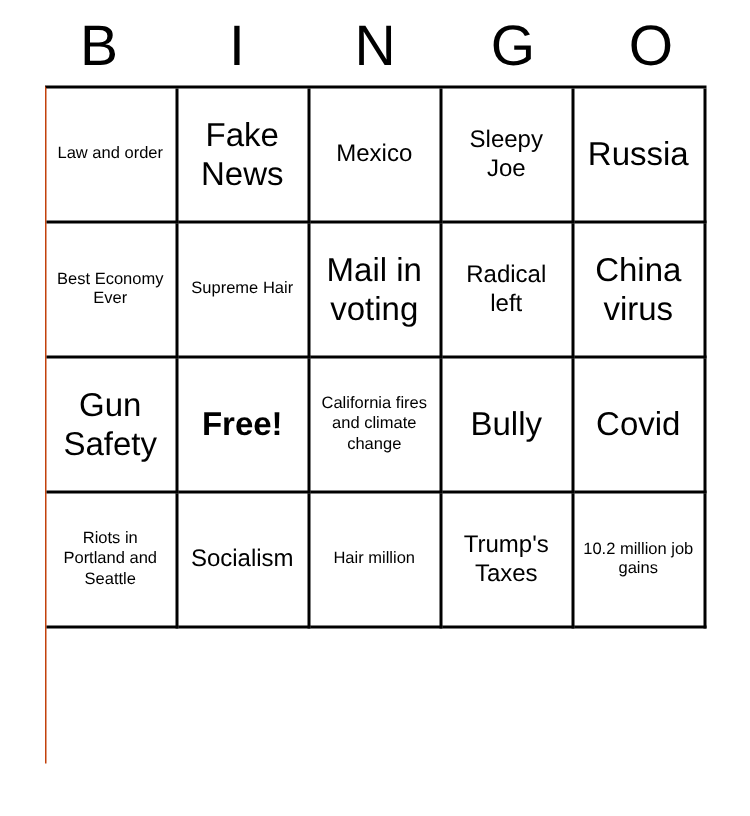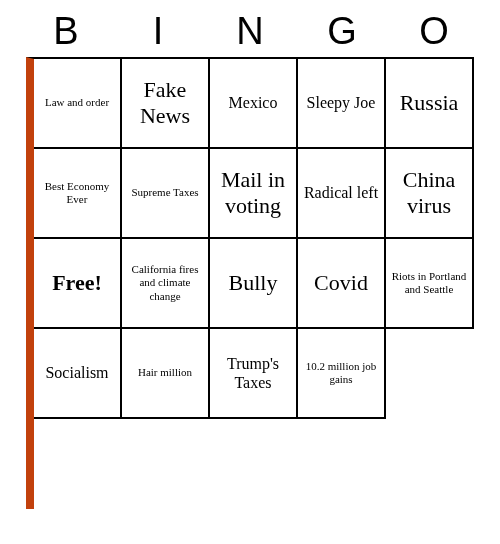--- a/index.html
+++ b/index.html
@@ -31,23 +31,22 @@
       font-size: 38px;
       font-weight: normal;
       width: 88px;
       text-align: center;
     }
 
     #bingo-grid {
       display: grid;
       grid-template-columns: repeat(5, 88px);
       grid-template-rows: repeat(5, 90px);
-      border-left: 8px solid #c2410c;
+      border-left: 1px solid #c2410c;
       border-top: 2px solid #000;
-      font-family: Liberation Serif, serif;
     }
 
     .bingo-cell {
       border-right: 2px solid #000;
       border-bottom: 2px solid #000;
       display: flex;
       align-items: center;
       justify-content: center;
       text-align: center;
       padding: 4px;
@@ -84,24 +83,25 @@
     <span class="bingo-letter">O</span>
   </div>
 
 <div id="bingo-grid">
 <div class="bingo-cell small-text">Law and order</div>
     <div class="bingo-cell large-text">Fake News</div>
     <div class="bingo-cell medium-text">Mexico</div>
     <div class="bingo-cell medium-text">Sleepy Joe</div>
     <div class="bingo-cell large-text">Russia</div>
     <div class="bingo-cell small-text">Best Economy Ever</div>
-    <div class="bingo-cell small-text">Supreme Taxes</div>
+    <div class="bingo-cell small-text">Supreme Hair</div>
     <div class="bingo-cell large-text">Mail in voting</div>
     <div class="bingo-cell medium-text">Radical left</div>
     <div class="bingo-cell large-text">China virus</div>
+    <div class="bingo-cell large-text">Gun Safety</div>
     <div class="bingo-cell free">Free!</div>
     <div class="bingo-cell small-text">California fires and climate change</div>
     <div class="bingo-cell large-text">Bully</div>
     <div class="bingo-cell large-text">Covid</div>
     <div class="bingo-cell small-text">Riots in Portland and Seattle</div>
     <div class="bingo-cell medium-text">Socialism</div>
     <div class="bingo-cell small-text">Hair million</div>
     <div class="bingo-cell medium-text">Trump's Taxes</div>
     <div class="bingo-cell small-text">10.2 million job gains</div>
   </div>

